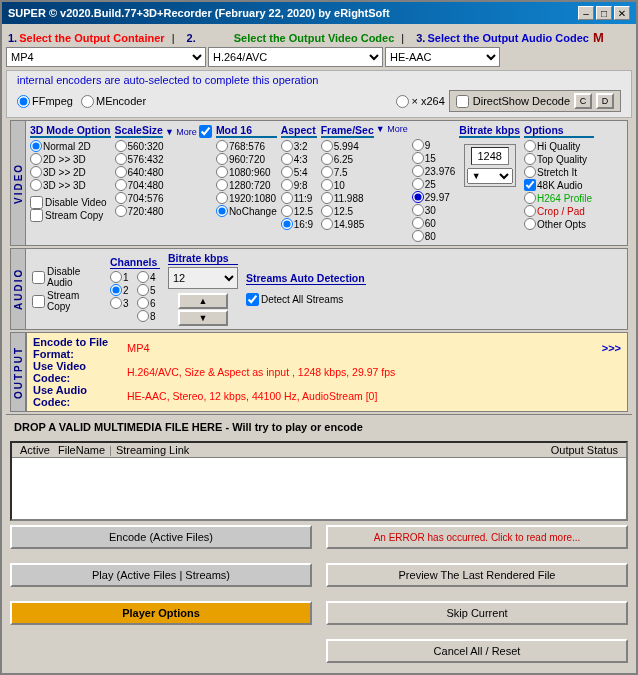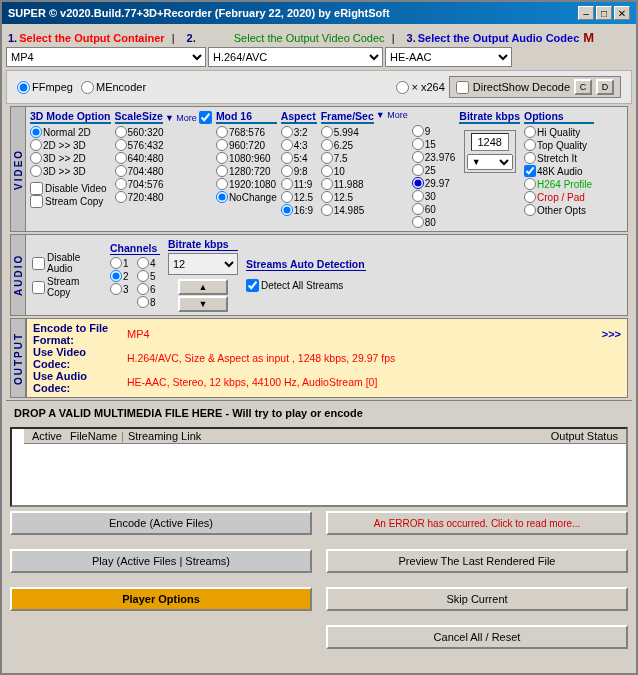--- a/index.html
+++ b/index.html
@@ -40,38 +40,38 @@
     }
     .step-bar {
       display: flex;
       align-items: center;
       padding: 4px 2px 2px 2px;
       font-size: 11px;
     }
     .step-item { display: flex; align-items: center; gap: 2px; }
     .step-num { color: #000080; font-weight: bold; }
     .step-red { color: red; font-weight: bold; }
-    .step-green { color: green; font-weight: normal; padding-left: 36px; }
+    .step-green { color: green; font-weight: bold; padding-left: 36px; }
     .step-sep { color: #000; margin: 0 4px; }
 
     .codec-row {
       display: flex;
       gap: 2px;
       margin-bottom: 3px;
       align-items: center;
     }
     .codec-select {
       height: 20px;
       font-size: 11px;
       border: 1px solid #808080;
       background: white;
     }
     .codec-select-wide { width: 200px; }
     .codec-select-mid { width: 175px; }
-    .codec-select-sm { width: 127px; }
+    .codec-select-sm { width: 115px; }
 
     .encoder-row {
       display: flex;
       align-items: center;
       gap: 8px;
       padding: 2px 4px;
       font-size: 11px;
     }
     .encoder-note {
       color: #0000cc;
@@ -155,21 +155,20 @@
       font-weight: bold;
     }
 
     
     .file-table {
       border: 2px inset #808080;
       margin: 3px 4px;
       height: 90px;
       background: white;
       font-size: 11px;
-      padding-left: 12px;
     }
     .file-table-header {
       display: flex;
       background: #d4d0c8;
       border-bottom: 1px solid #808080;
       padding: 1px 4px;
       font-size: 11px;
     }
     .fth-col { padding: 0 4px; }
     .fth-sep { color: #808080; }
@@ -266,20 +265,21 @@
     </select>
     <select class="codec-select codec-select-mid">
       <option>H.264/AVC</option>
     </select>
     <select class="codec-select codec-select-sm">
       <option>HE-AAC</option>
     </select>
   </div>
 
   <div style="border: 1px solid #b0b0b0; background:#e8e8e8; padding: 3px 6px; margin-bottom: 2px;">
+    <div class="encoder-note">internal encoders are auto-selected to complete this operation</div>
     <div class="encoder-row">
       <label class="radio-inline">
         <input type="radio" name="encoder" checked="" style="">
         <span>FFmpeg</span>
       </label>
       <label class="radio-inline">
         <input type="radio" name="encoder" style="">
         <span>MEncoder</span>
       </label>
       <div style="margin-left: auto; display:flex; align-items:center; gap:4px;">

